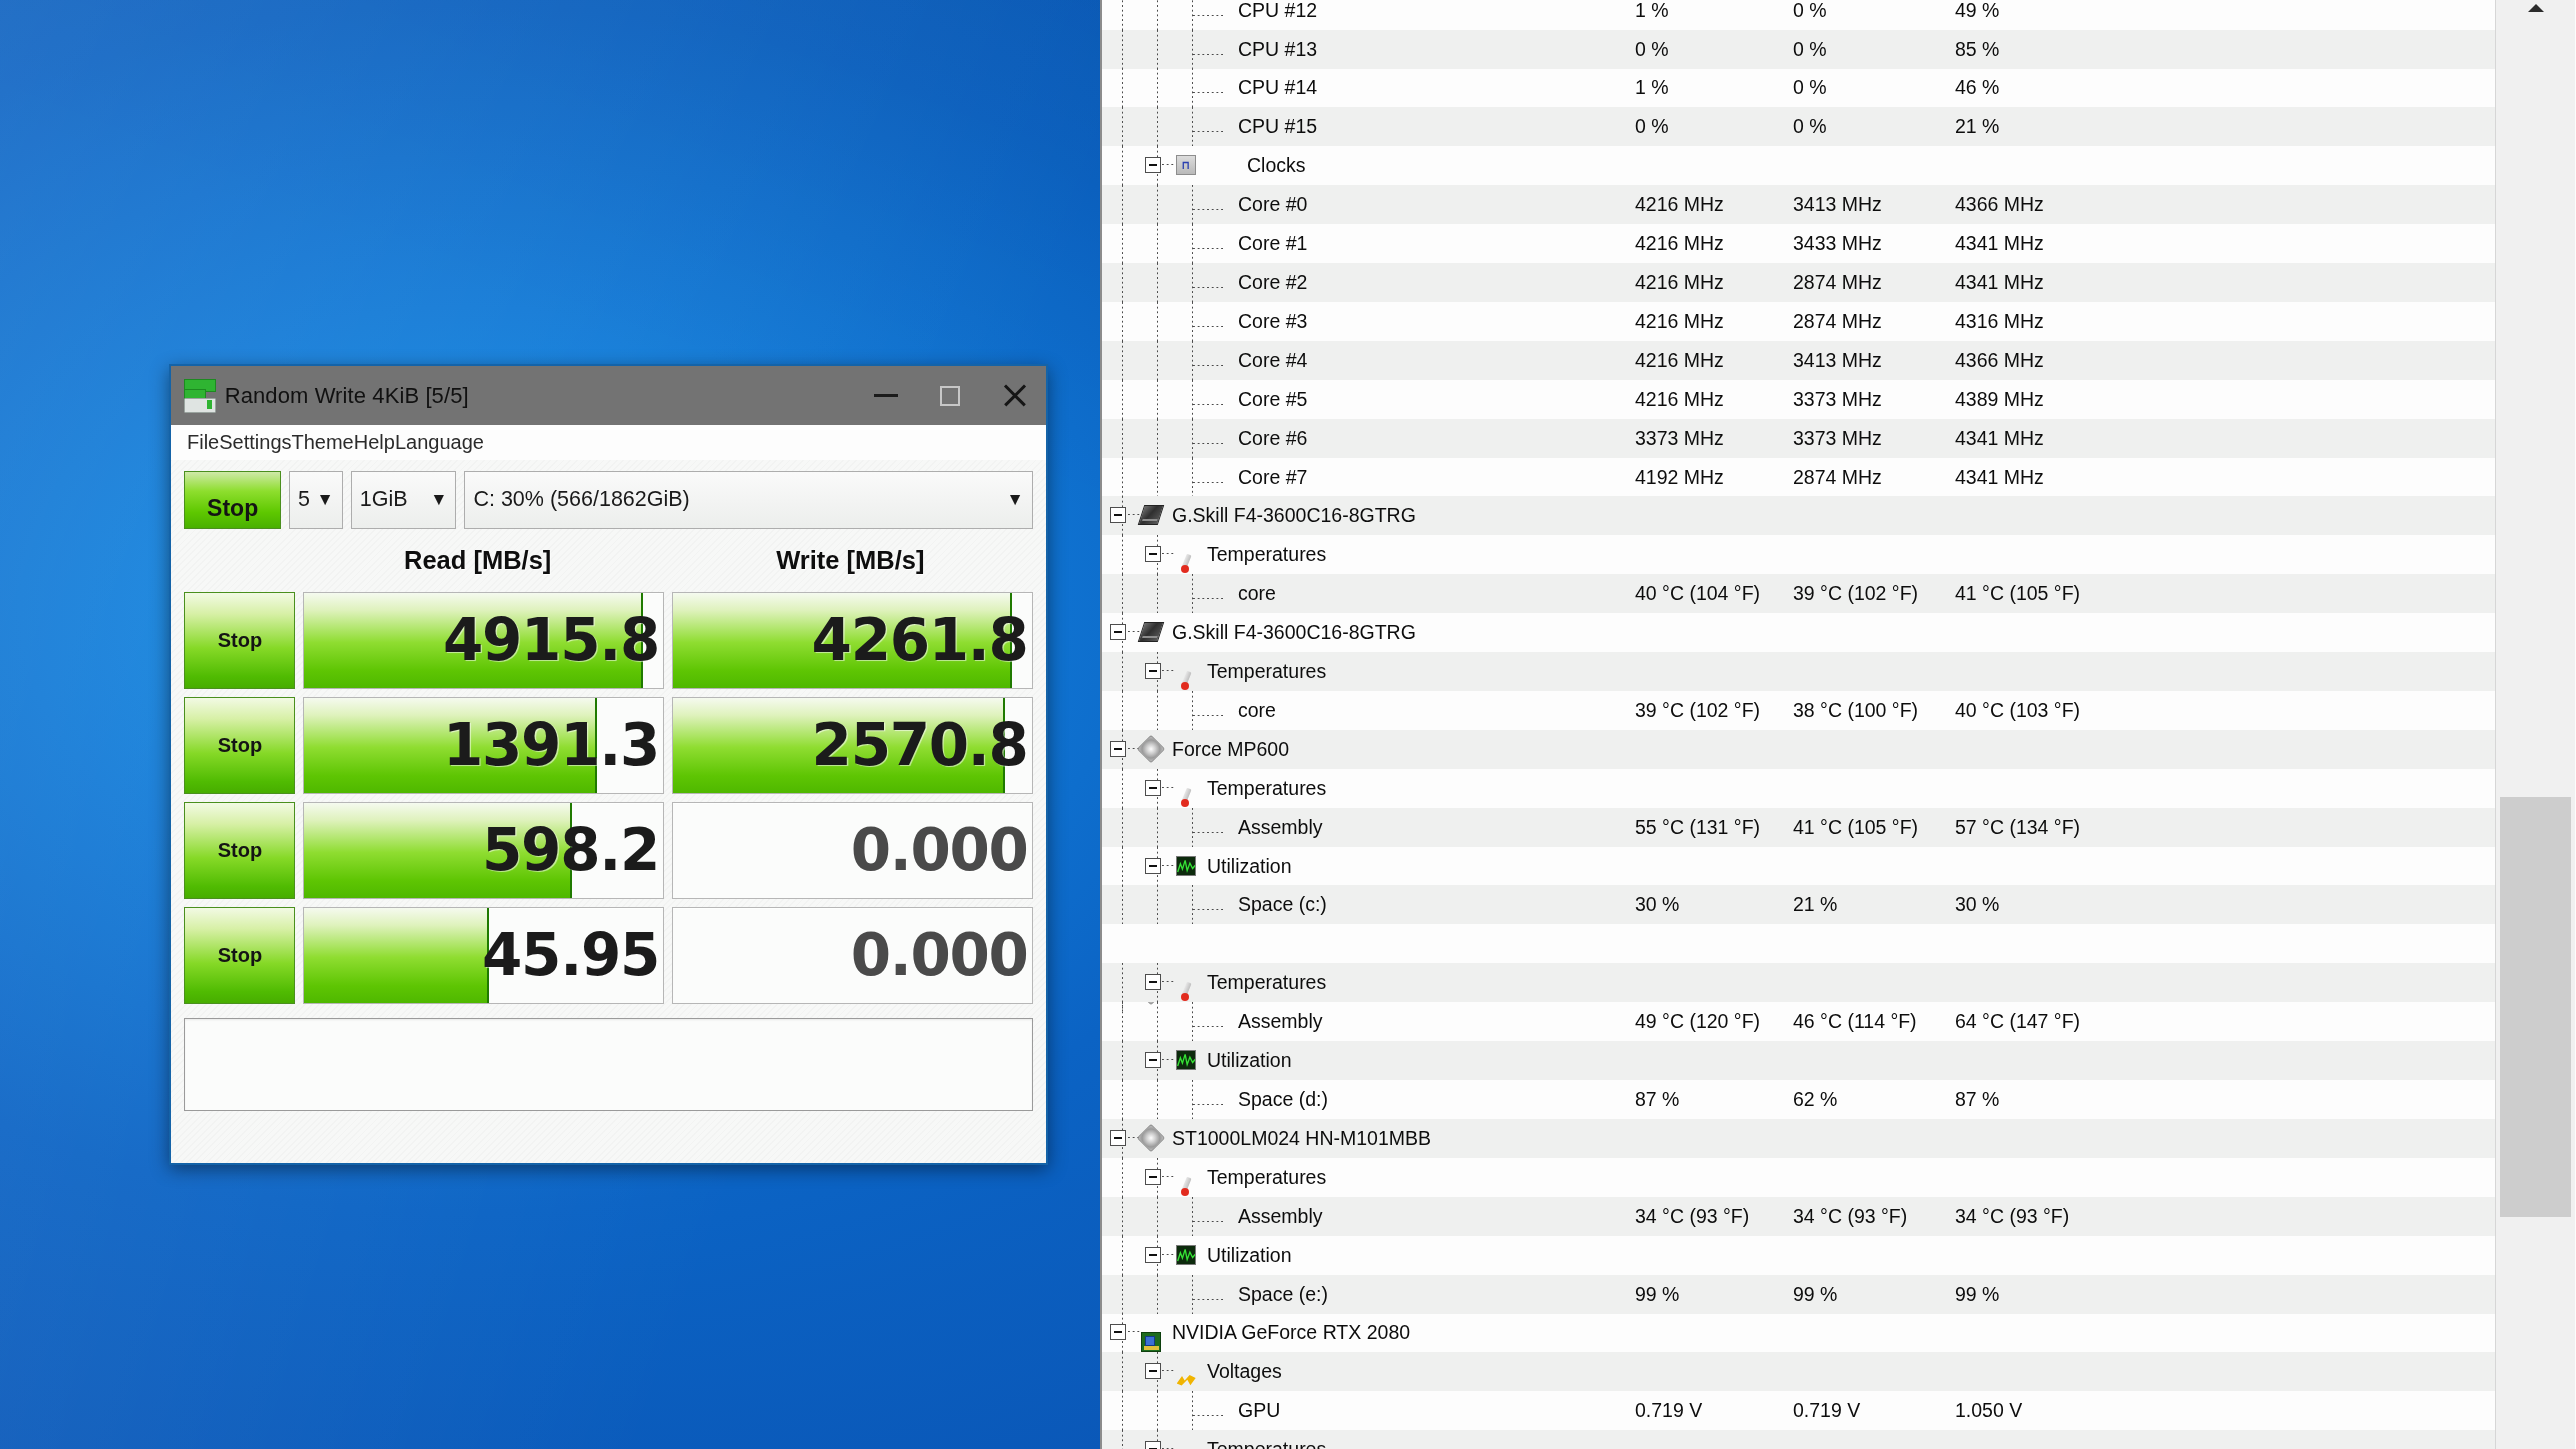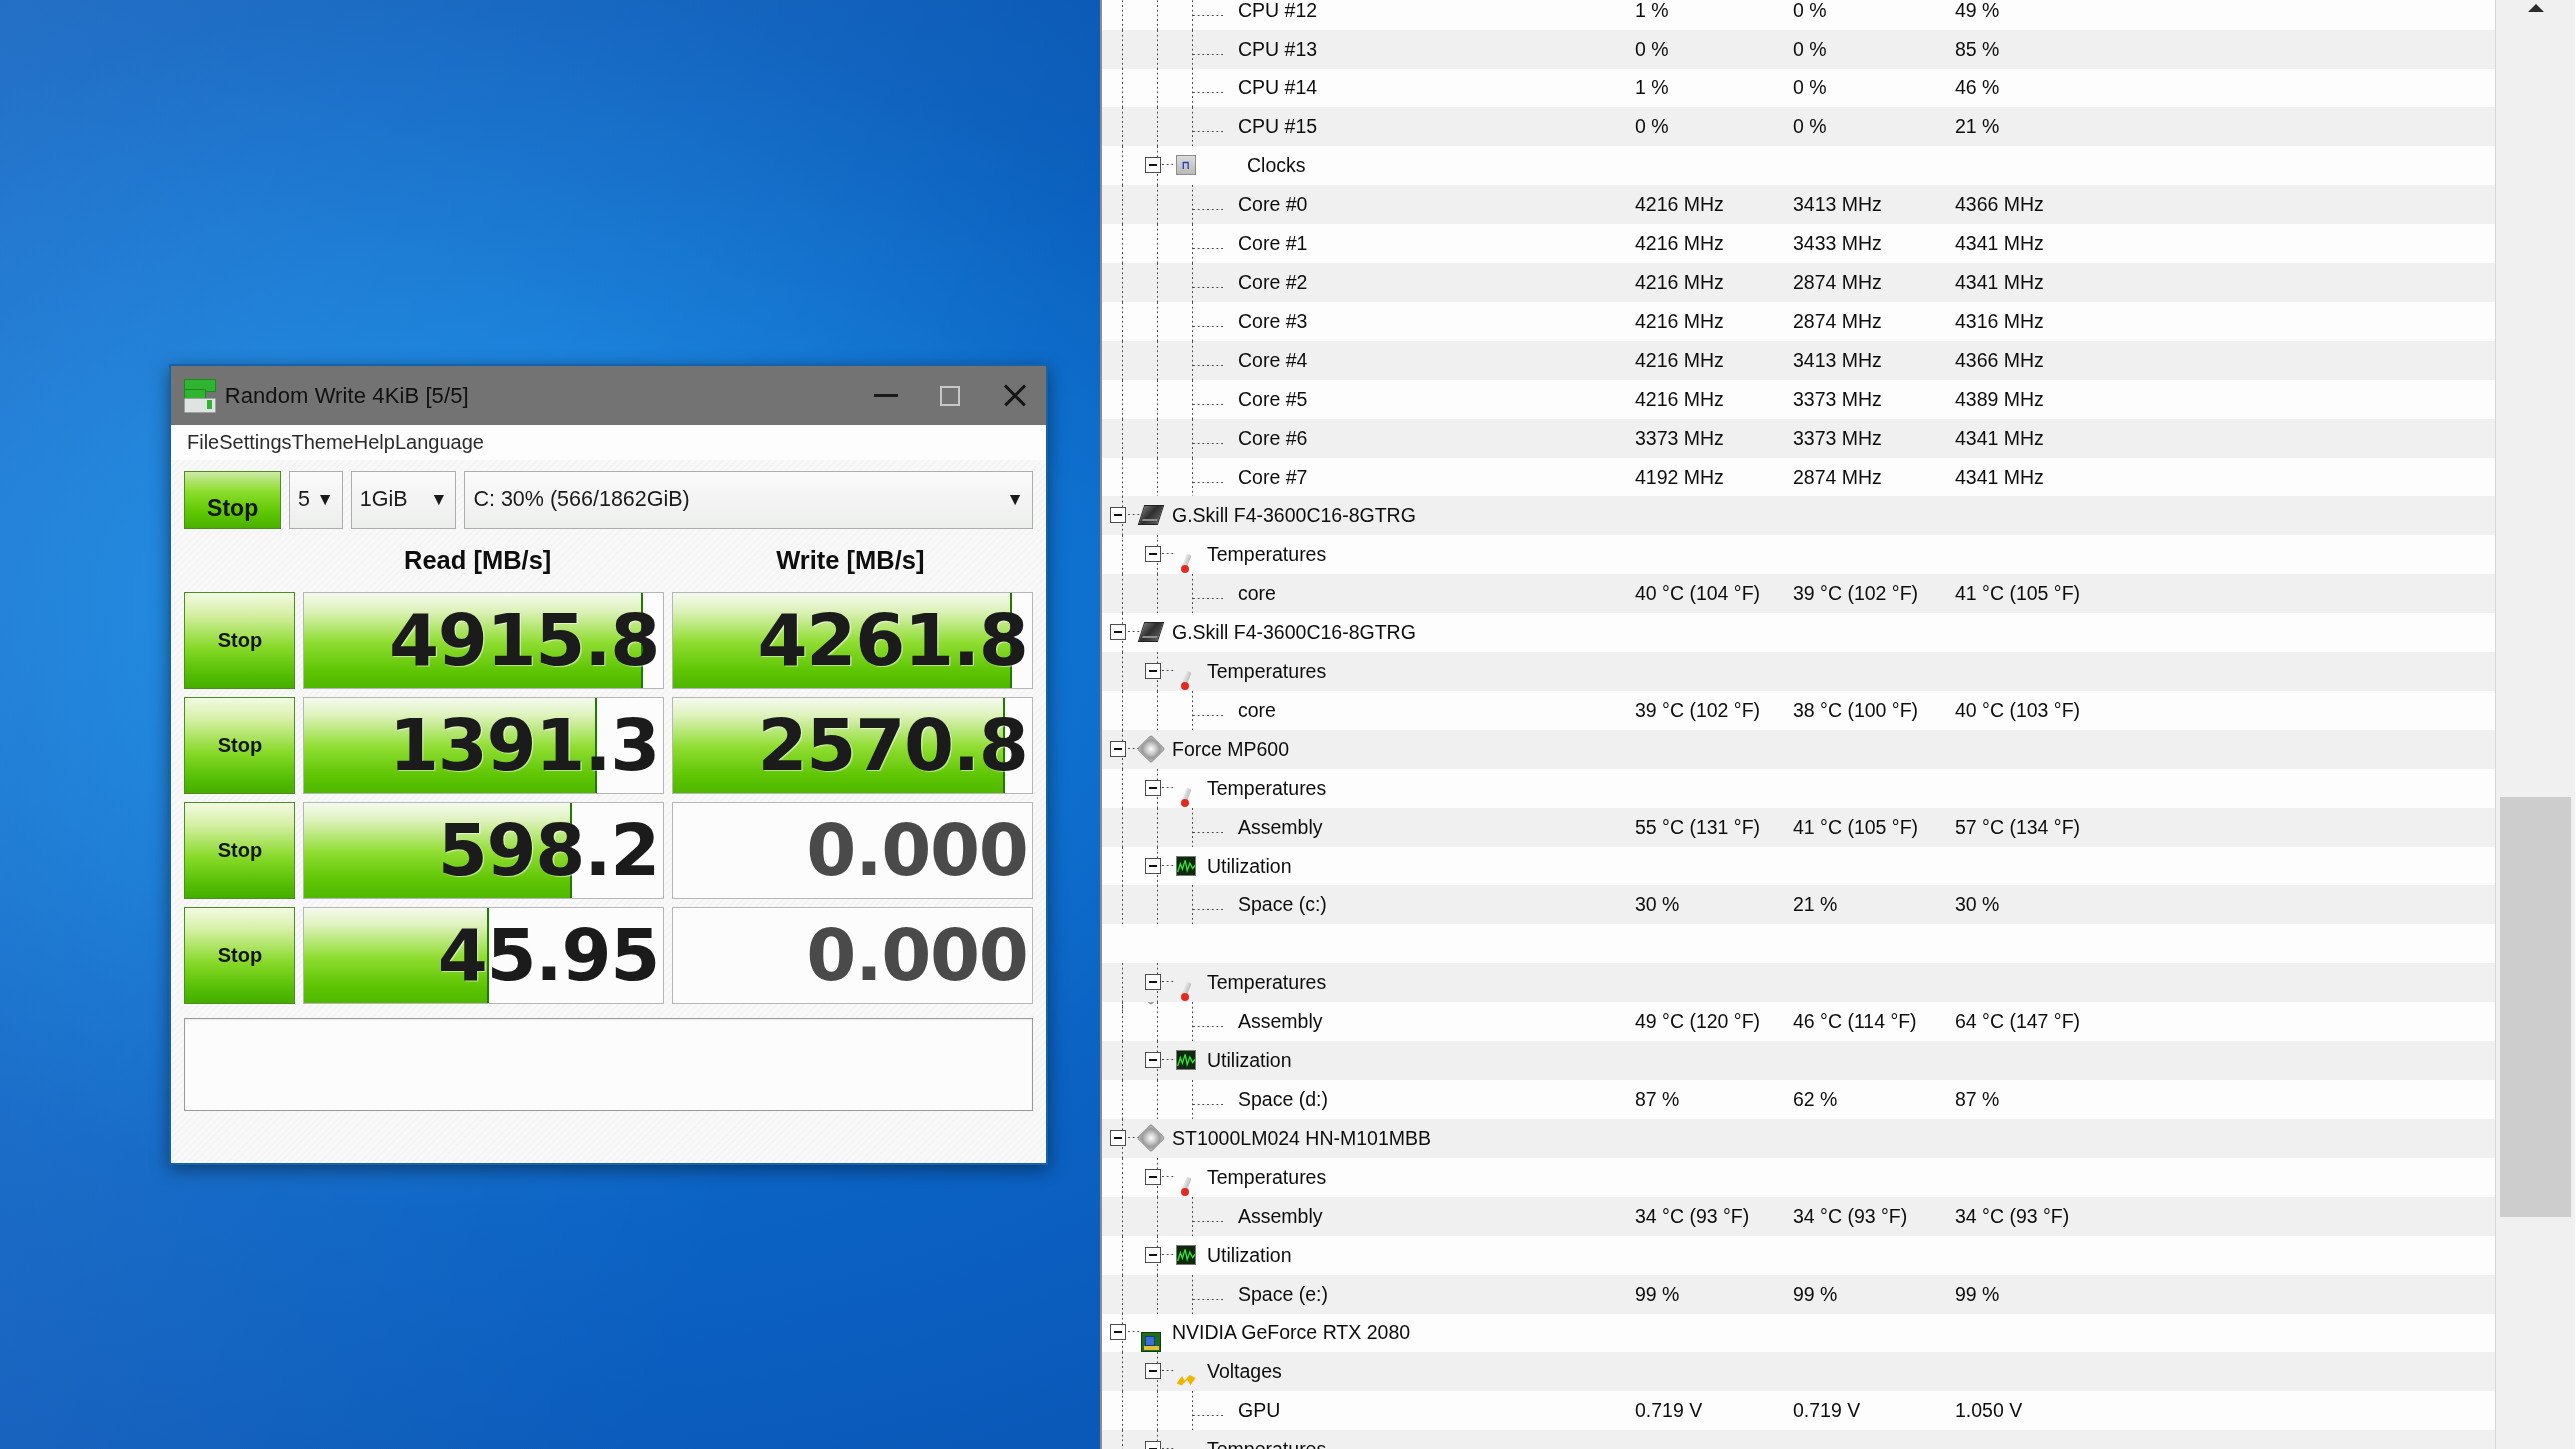--- a/index.html
+++ b/index.html
@@ -108,21 +108,21 @@
     box-shadow:inset 0 0.7px 0 #fff;
   }
   .res-fill{
     position:absolute;left:0;top:0;bottom:0;
     background:linear-gradient(180deg,#f5faef 0%,#dff2bd 18%,#8fdd31 52%,#5ec503 82%,#4fb800 100%);
     border-right:2px solid #1f7a00;
   }
   .res-val{
     position:absolute;inset:0;display:flex;align-items:center;justify-content:flex-end;
     padding-right:4px;
-    font-size:72px;font-weight:700;color:#1b1b1b;letter-spacing:-1.3px;
+    font-size:58px;font-weight:700;color:#1b1b1b;letter-spacing:-1.3px;
     text-shadow:1.3px 1.3px 0.7px rgba(255,255,255,.55);
     font-family:"DejaVu Sans", sans-serif;
   }
   .res-val.zero{color:#4a4a4a;}
 
   .cdm-status{
     margin-top:4px;height:93px;border:0.7px solid #9a9a9a;box-sizing:border-box;
     background:#fbfcfb;box-shadow:inset 0 1.3px 2px rgba(0,0,0,.07);
   }
 

